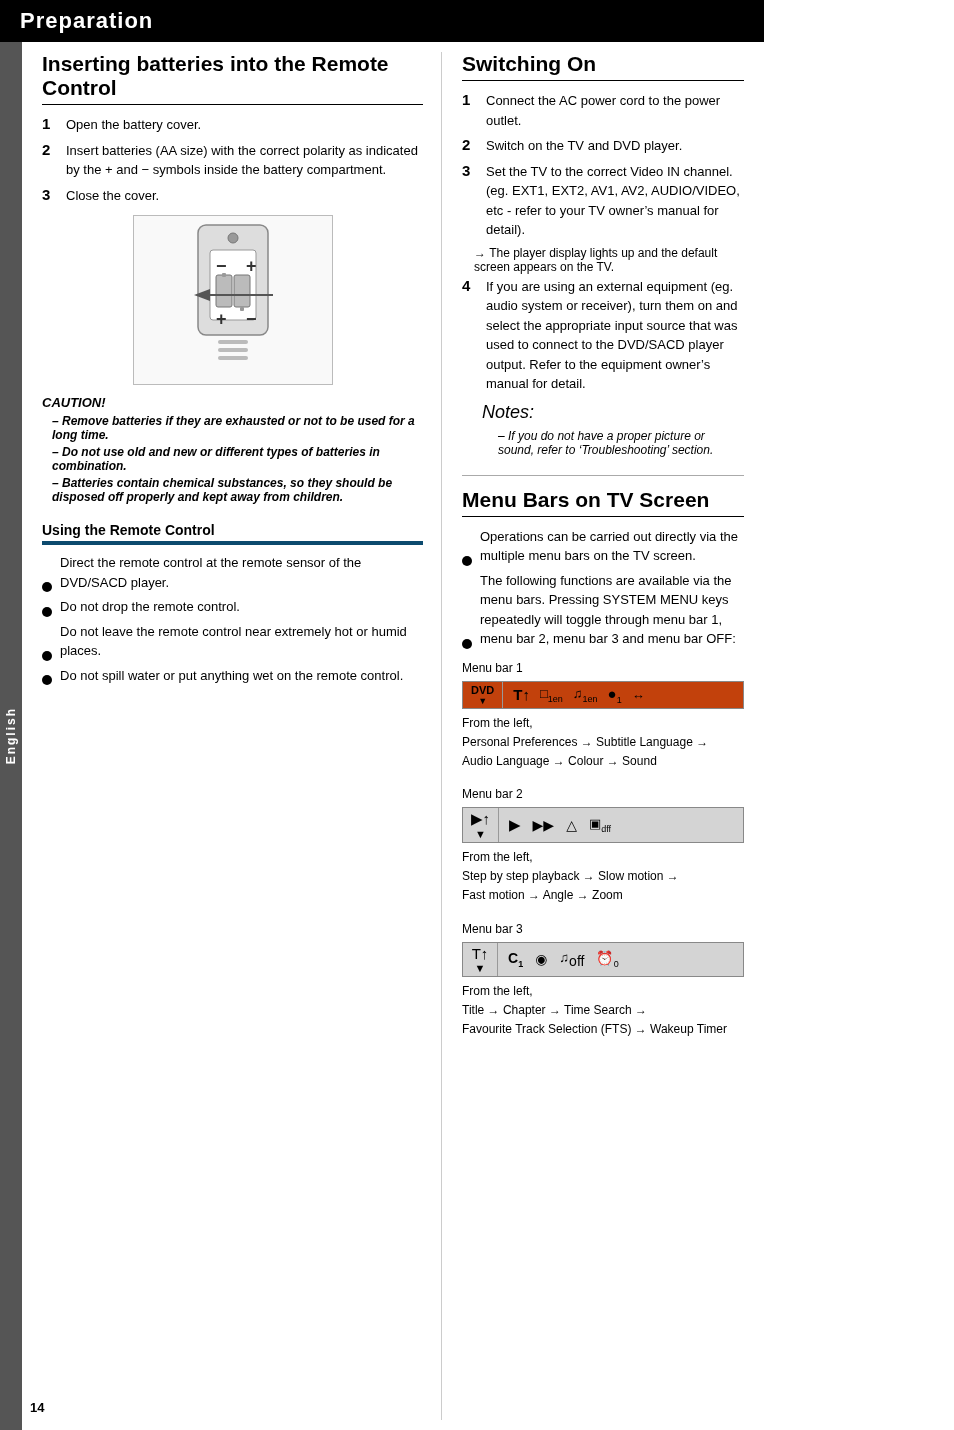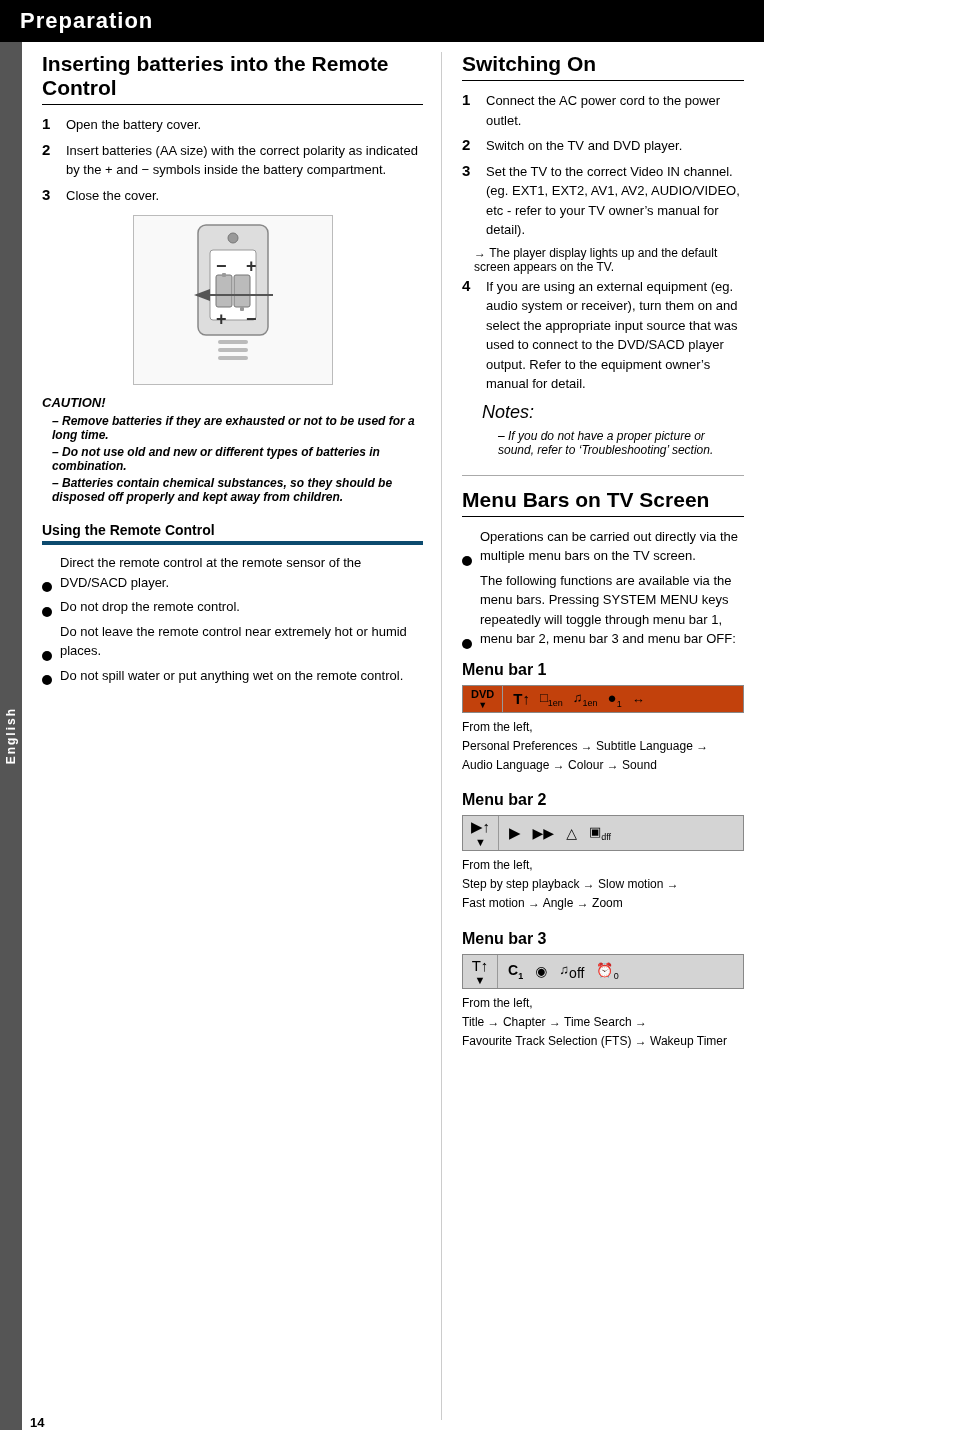--- a/index.html
+++ b/index.html
@@ -131,31 +131,31 @@
     }
     .notes-item {
       font-style: italic;
       font-size: 12px;
       padding-left: 16px;
     }
     .menu-bar-section {
       margin-bottom: 16px;
     }
     .menu-bar-title {
-      font-weight: bold;
-      font-size: 16px;
+      font-weight: normal;
+      font-size: 12px;
       margin-bottom: 6px;
     }
     .menu-bar-description {
       font-size: 12px;
       line-height: 1.6;
     }
     .page-number {
       position: absolute;
-      bottom: 0;
+      bottom: 15px;
       left: 30px;
       font-size: 13px;
       font-weight: bold;
       text-align: center;
     }
     .sub-section-title {
       font-weight: bold;
       font-size: 14px;
       border-bottom: 4px solid #0c4a6e;
       padding-bottom: 3px;

